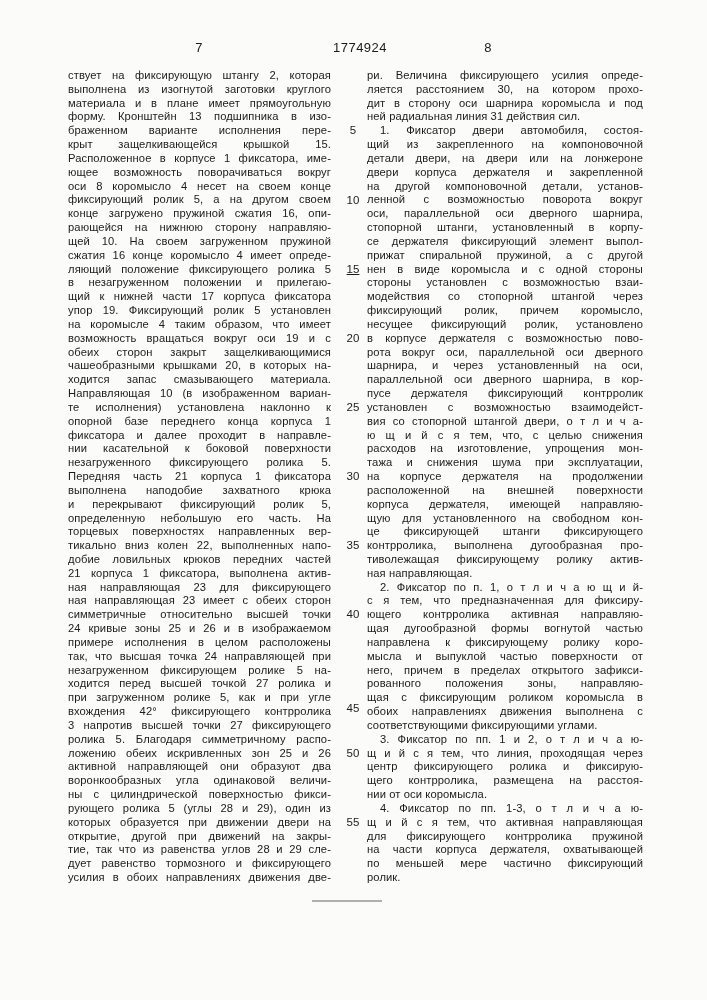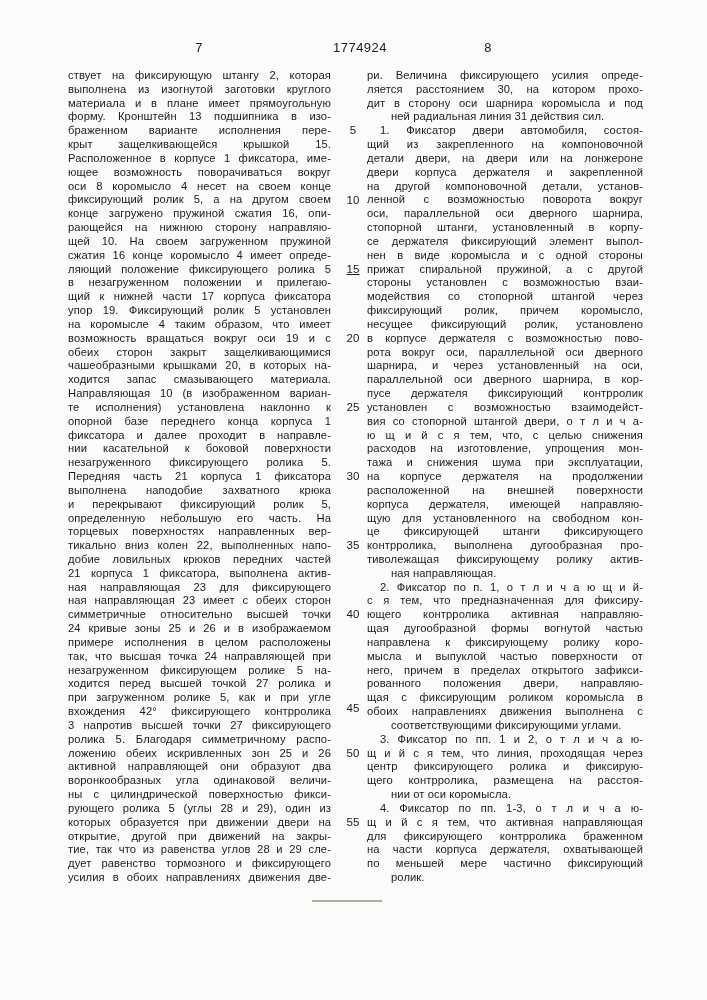--- a/index.html
+++ b/index.html
@@ -40,21 +40,21 @@
     height: 13.83px;
     line-height: 13.83px;
     font-size: 11.2px;
     overflow: hidden;
     text-align: justify;
     text-align-last: justify;
     text-justify: inter-word;
     white-space: normal;
     letter-spacing: 0.1px;
   }
-  .line.end { text-align-last: left; margin-left: 24px; }
+  .line.end { text-align-last: left; }
   .line.indent { text-indent: 13px; }
   .line.formula {
     white-space: pre;
     text-indent: 16px;
     text-align: left;
     text-align-last: left;
   }
 
   .gutter {
     position: absolute;
@@ -176,22 +176,22 @@
       <div class="line end">ней радиальная линия 31 действия сил.</div>
       <div class="line indent">1. Фиксатор двери автомобиля, состоя-</div>
       <div class="line">щий из закрепленного на компоновочной</div>
       <div class="line">детали двери, на двери или на лонжероне</div>
       <div class="line">двери корпуса держателя и закрепленной</div>
       <div class="line">на другой компоновочной детали, установ-</div>
       <div class="line">ленной с возможностью поворота вокруг</div>
       <div class="line">оси, параллельной оси дверного шарнира,</div>
       <div class="line">стопорной штанги, установленный в корпу-</div>
       <div class="line">се держателя фиксирующий элемент выпол-</div>
+      <div class="line">прижат спиральной пружиной, а с другой</div>
       <div class="line">нен в виде коромысла и с одной стороны</div>
-      <div class="line">прижат спиральной пружиной, а с другой</div>
       <div class="line">стороны установлен с возможностью взаи-</div>
       <div class="line">модействия со стопорной штангой через</div>
       <div class="line">фиксирующий ролик, причем коромысло,</div>
       <div class="line">несущее фиксирующий ролик, установлено</div>
       <div class="line">в корпусе держателя с возможностью пово-</div>
       <div class="line">рота вокруг оси, параллельной оси дверного</div>
       <div class="line">шарнира, и через установленный на оси,</div>
       <div class="line">параллельной оси дверного шарнира, в кор-</div>
       <div class="line">пусе держателя фиксирующий контрролик</div>
       <div class="line">установлен с возможностью взаимодейст-</div>
@@ -207,32 +207,32 @@
       <div class="line">контрролика, выполнена дугообразная про-</div>
       <div class="line">тиволежащая фиксирующему ролику актив-</div>
       <div class="line end">ная направляющая.</div>
       <div class="line indent">2. Фиксатор по п. 1, о т л и ч а ю щ и й-</div>
       <div class="line">с я тем, что предназначенная для фиксиру-</div>
       <div class="line">ющего контрролика активная направляю-</div>
       <div class="line">щая дугообразной формы вогнутой частью</div>
       <div class="line">направлена к фиксирующему ролику коро-</div>
       <div class="line">мысла и выпуклой частью поверхности от</div>
       <div class="line">него, причем в пределах открытого зафикси-</div>
-      <div class="line">рованного положения двери, направляю-</div>
+      <div class="line">рованного положения зоны, направляю-</div>
       <div class="line">щая с фиксирующим роликом коромысла в</div>
       <div class="line">обоих направлениях движения выполнена с</div>
       <div class="line end">соответствующими фиксирующими углами.</div>
       <div class="line indent">3. Фиксатор по пп. 1 и 2, о т л и ч а ю-</div>
       <div class="line">щ и й с я тем, что линия, проходящая через</div>
       <div class="line">центр фиксирующего ролика и фиксирую-</div>
       <div class="line">щего контрролика, размещена на расстоя-</div>
       <div class="line end">нии от оси коромысла.</div>
       <div class="line indent">4. Фиксатор по пп. 1-3, о т л и ч а ю-</div>
       <div class="line">щ и й с я тем, что активная направляющая</div>
-      <div class="line">для фиксирующего контрролика браженном</div>
+      <div class="line">для фиксирующего контрролика пружиной</div>
       <div class="line">на части корпуса держателя, охватывающей</div>
       <div class="line">по меньшей мере частично фиксирующий</div>
       <div class="line end">ролик.</div>
     </div>
 
   <div class="colmark"></div>
 
 </div>
 
 </body></html>

